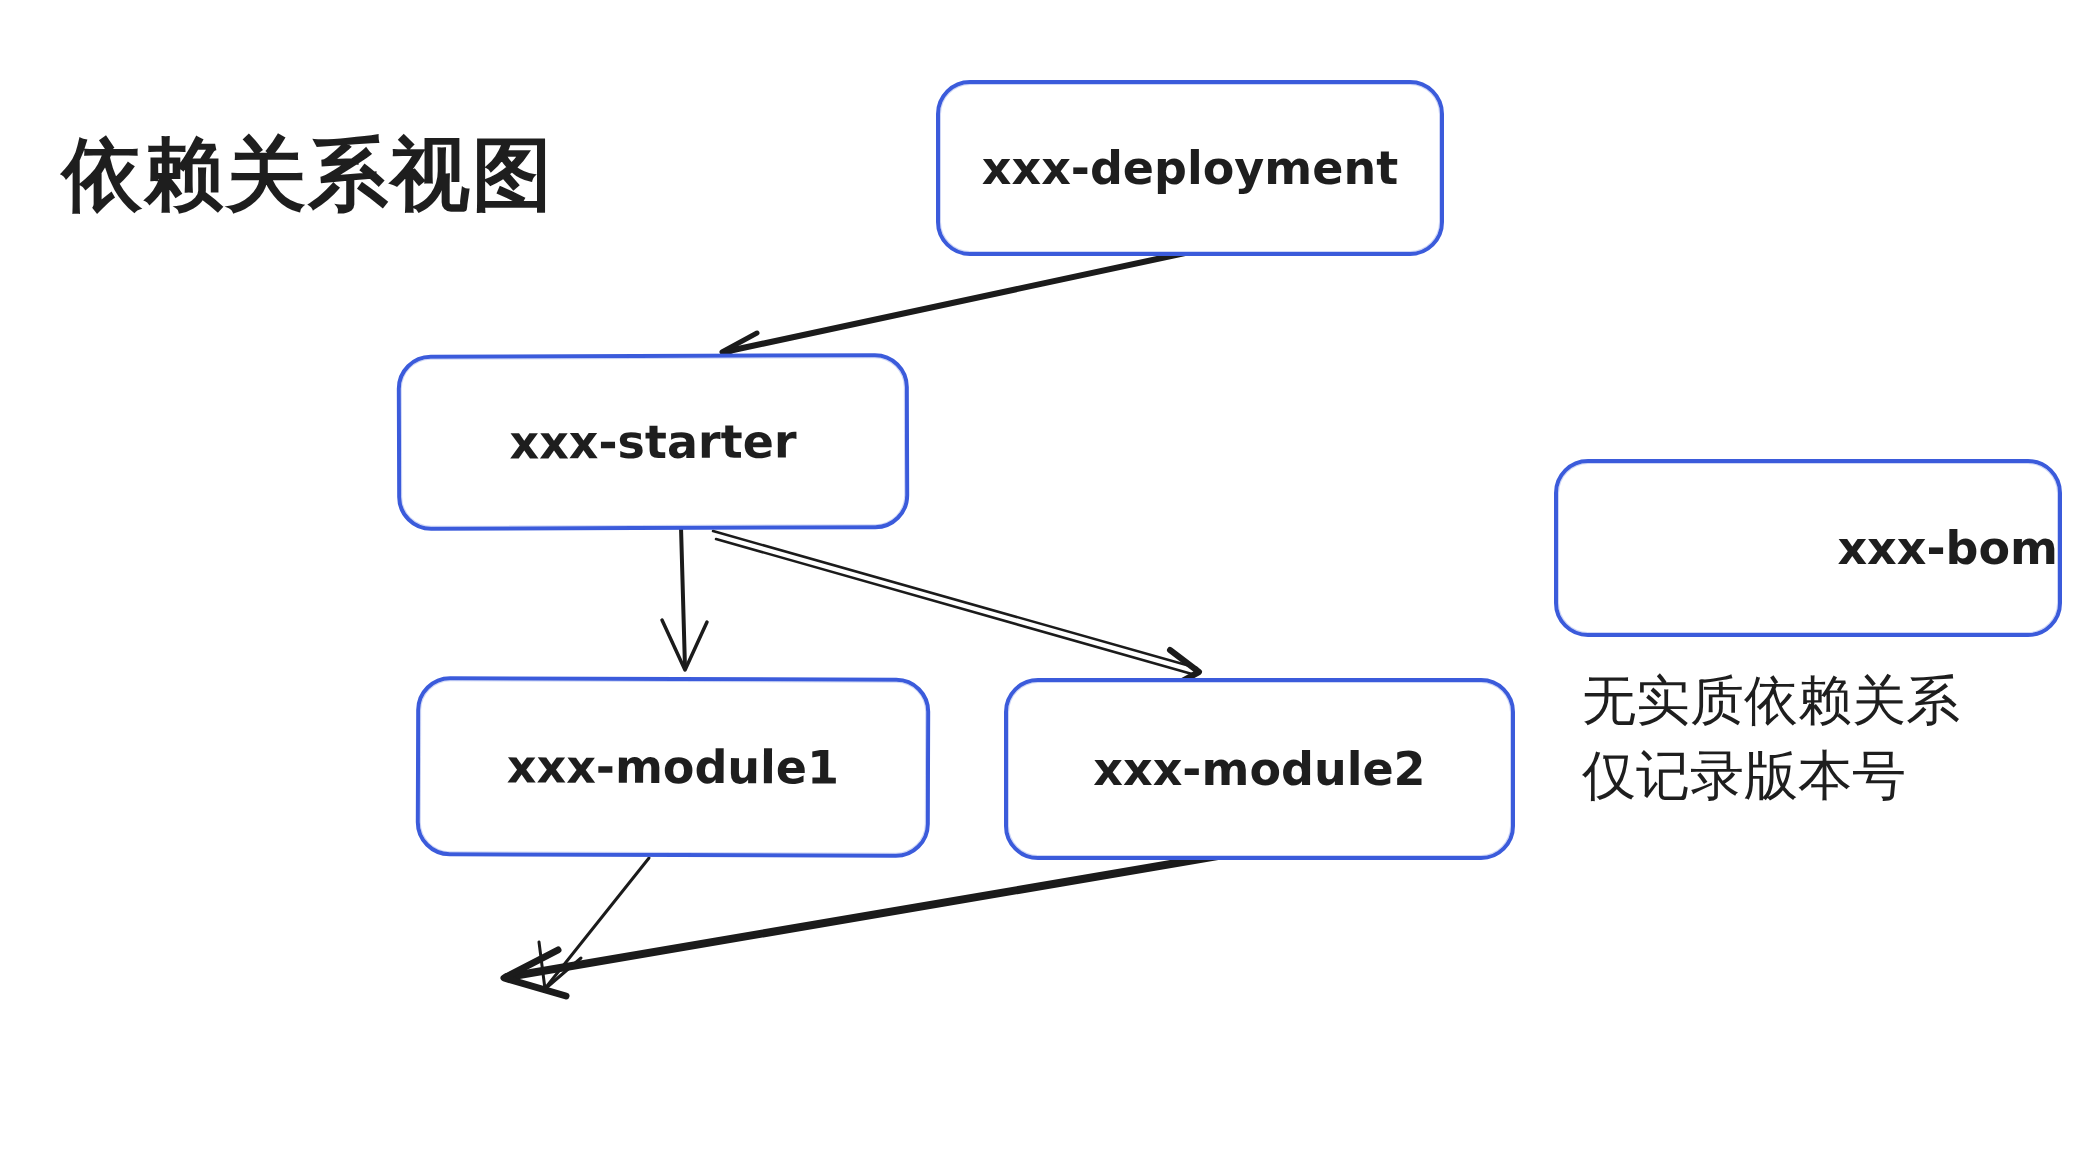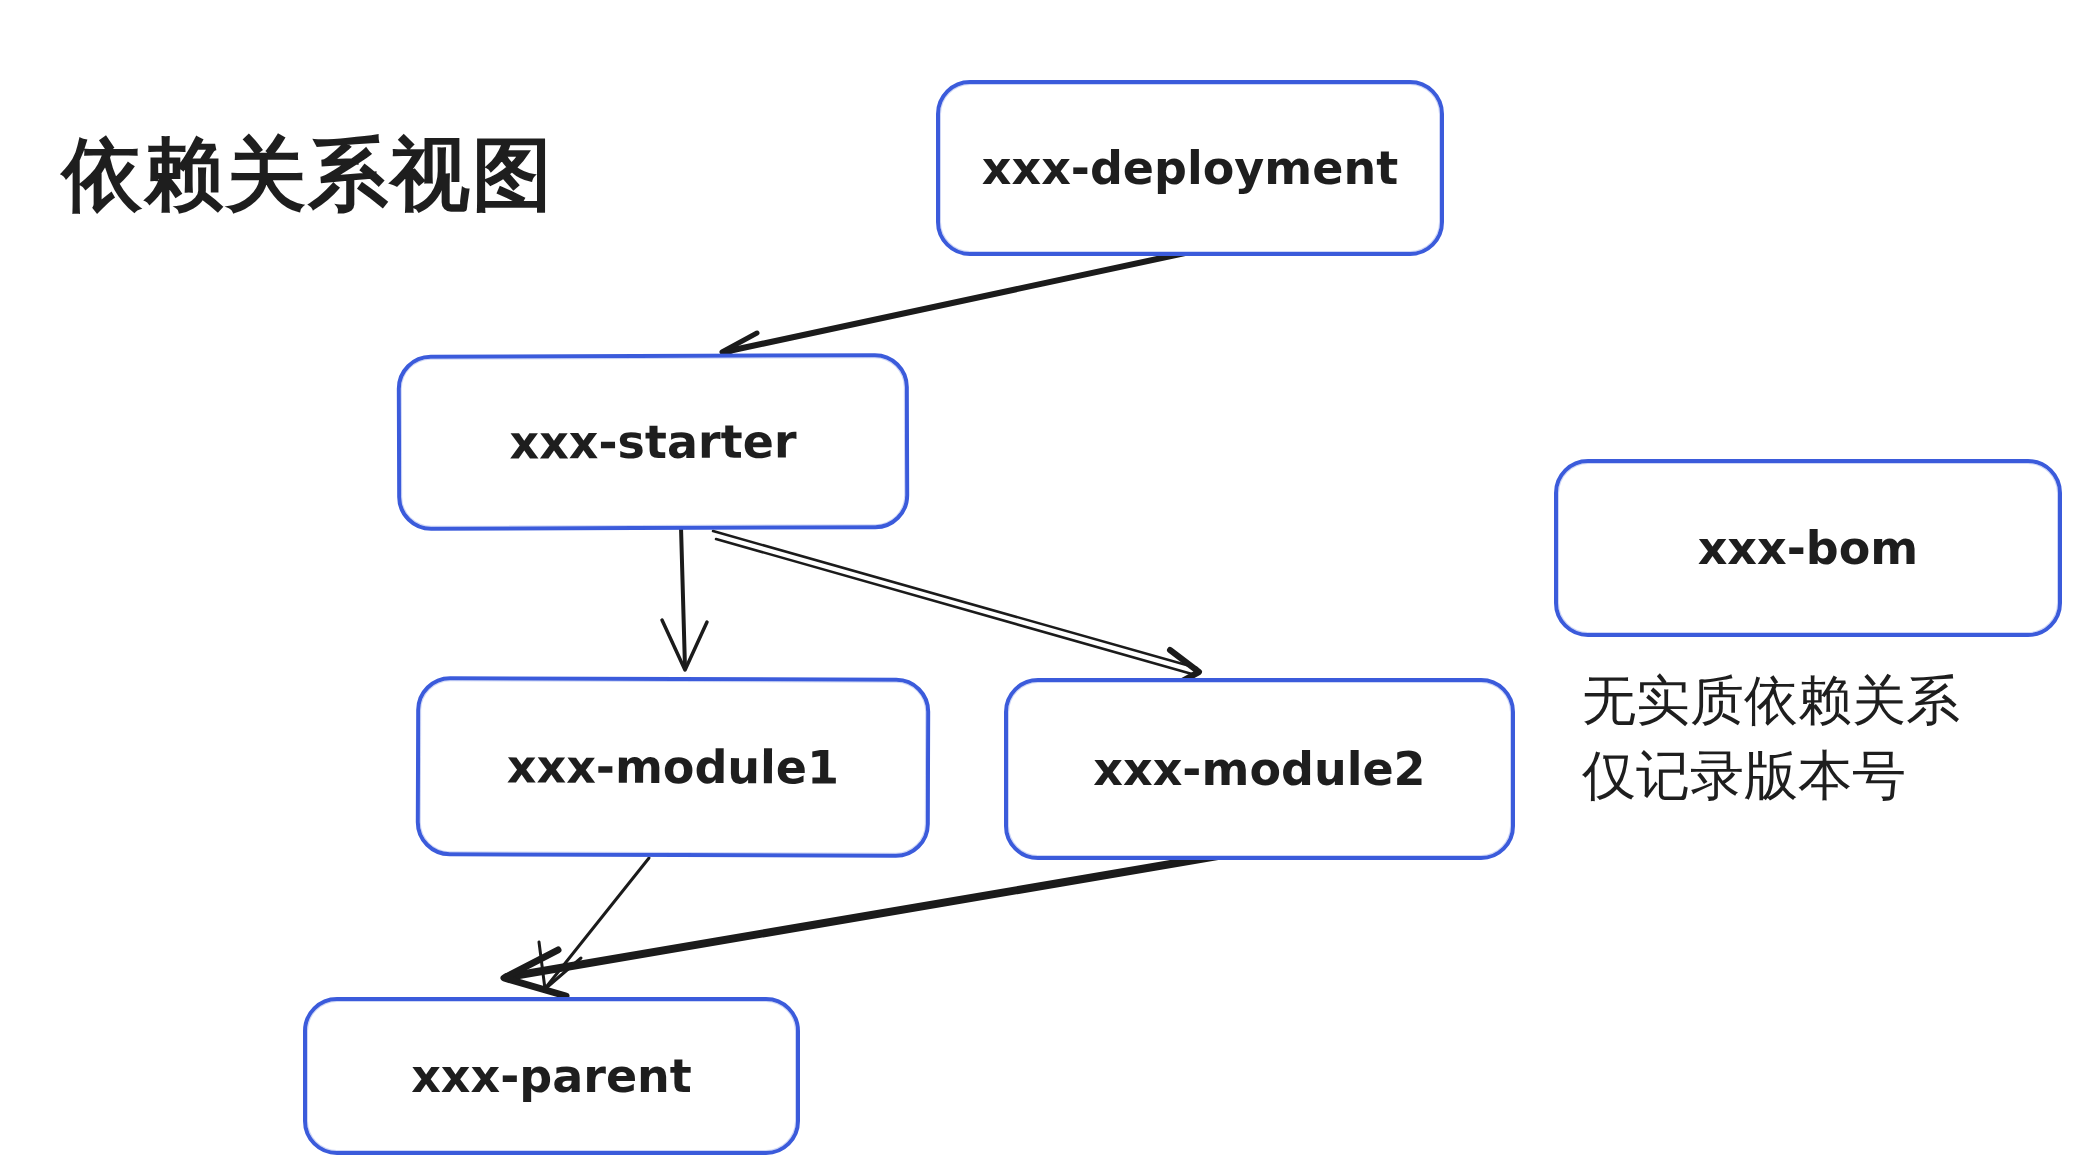--- a/index.html
+++ b/index.html
@@ -31,21 +31,21 @@
     display:flex;align-items:center;justify-content:center;
     font-size:46px;font-weight:600;
     box-shadow:0 0 0 1px rgba(59,91,219,.25) inset;
     white-space:nowrap;
   }
   .node-deployment{left:936px;top:80px;width:500px;height:168px;}
   .node-starter   {left:397px;top:354px;width:504px;height:168px;transform:rotate(-.2deg);}
   .node-module1   {left:416px;top:677px;width:506px;height:172px;transform:rotate(.2deg);}
   .node-module2   {left:1004px;top:678px;width:503px;height:174px;}
   .node-parent    {left:303px;top:997px;width:489px;height:150px;}
-  .node-bom       {left:1554px;top:459px;width:500px;height:170px;}
+  .node-bom       {left:1554px;top:459px;width:500px;height:170px;justify-content:flex-end;}
   .annotation{
     position:absolute;left:1582px;top:664px;
     font-size:54px;line-height:1.38;
     white-space:nowrap;
   }
   #edges{position:absolute;left:0;top:0;}
   #edges path{stroke:var(--arrow);fill:none;stroke-linecap:round;stroke-linejoin:round;}
 </style>
 </head>
 <body>
@@ -92,23 +92,20 @@
   </div>
 
   <div class="node node-module1">
     <span>xxx-module1</span>
   </div>
 
   <div class="node node-module2">
     <span>xxx-module2</span>
   </div>
 
-  <div class="node node-parent">
-    <span>xxx-parent</span>
-  </div>
 
   <div class="node node-bom">
     <span>xxx-bom</span>
   </div>
 
   <div class="annotation">
     <div>无实质依赖关系</div>
     <div>仅记录版本号</div>
   </div>
 

